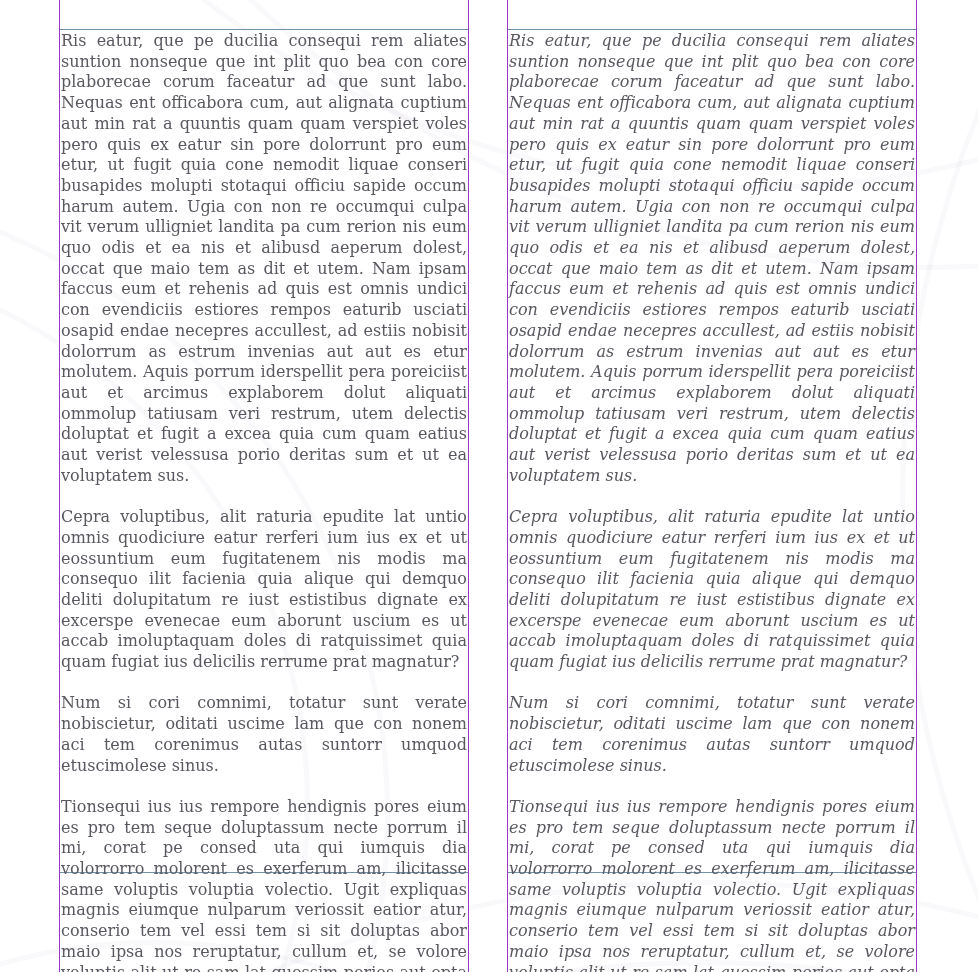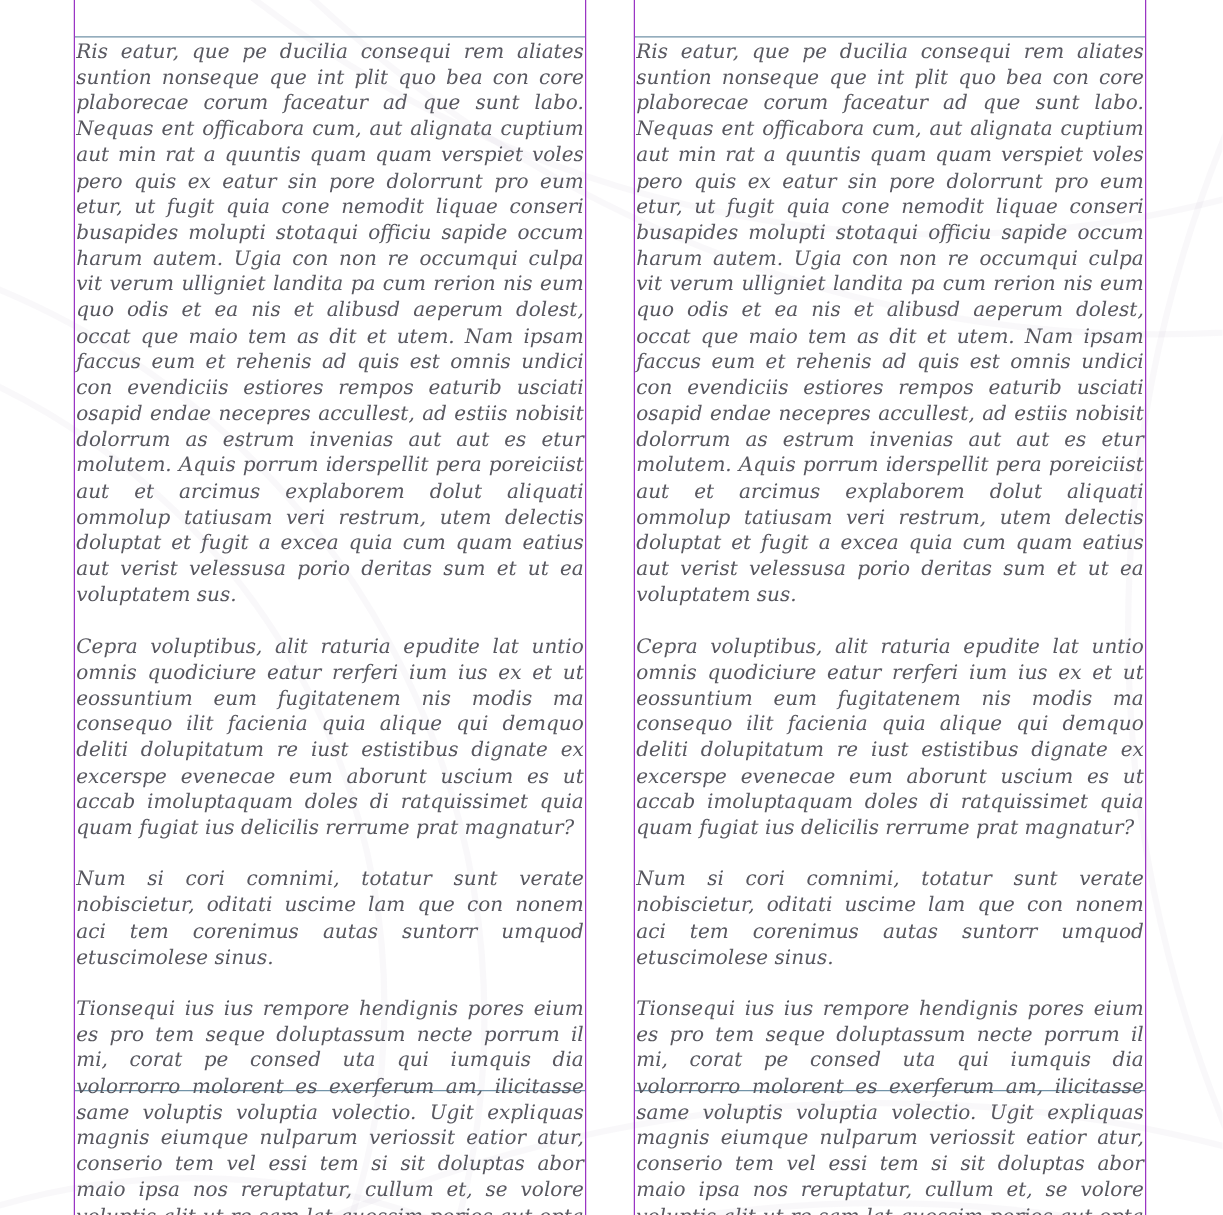--- a/index.html
+++ b/index.html
@@ -50,21 +50,21 @@
   .rule-bottom { top: 872px; }
 
   .frame-text {
     position: absolute;
     top: 31px; left: 1px; right: 1px;
     color: #585860;
     font-size: 16px;
     line-height: 20.7px;
     text-align: justify;
   }
-  .frame-text p { margin: 0 0 20.7px 0; font-style: italic; }
+  .frame-text p { margin: 0 0 20.7px 0; }
   .frame-text p:last-child { margin-bottom: 0; }
   .frame-right .frame-text { font-style: italic; }
 </style>
 </head>
 <body>
 
 <div class="page">
 
   <div class="bg-pattern">
     <div class="curve c-a1"></div>

